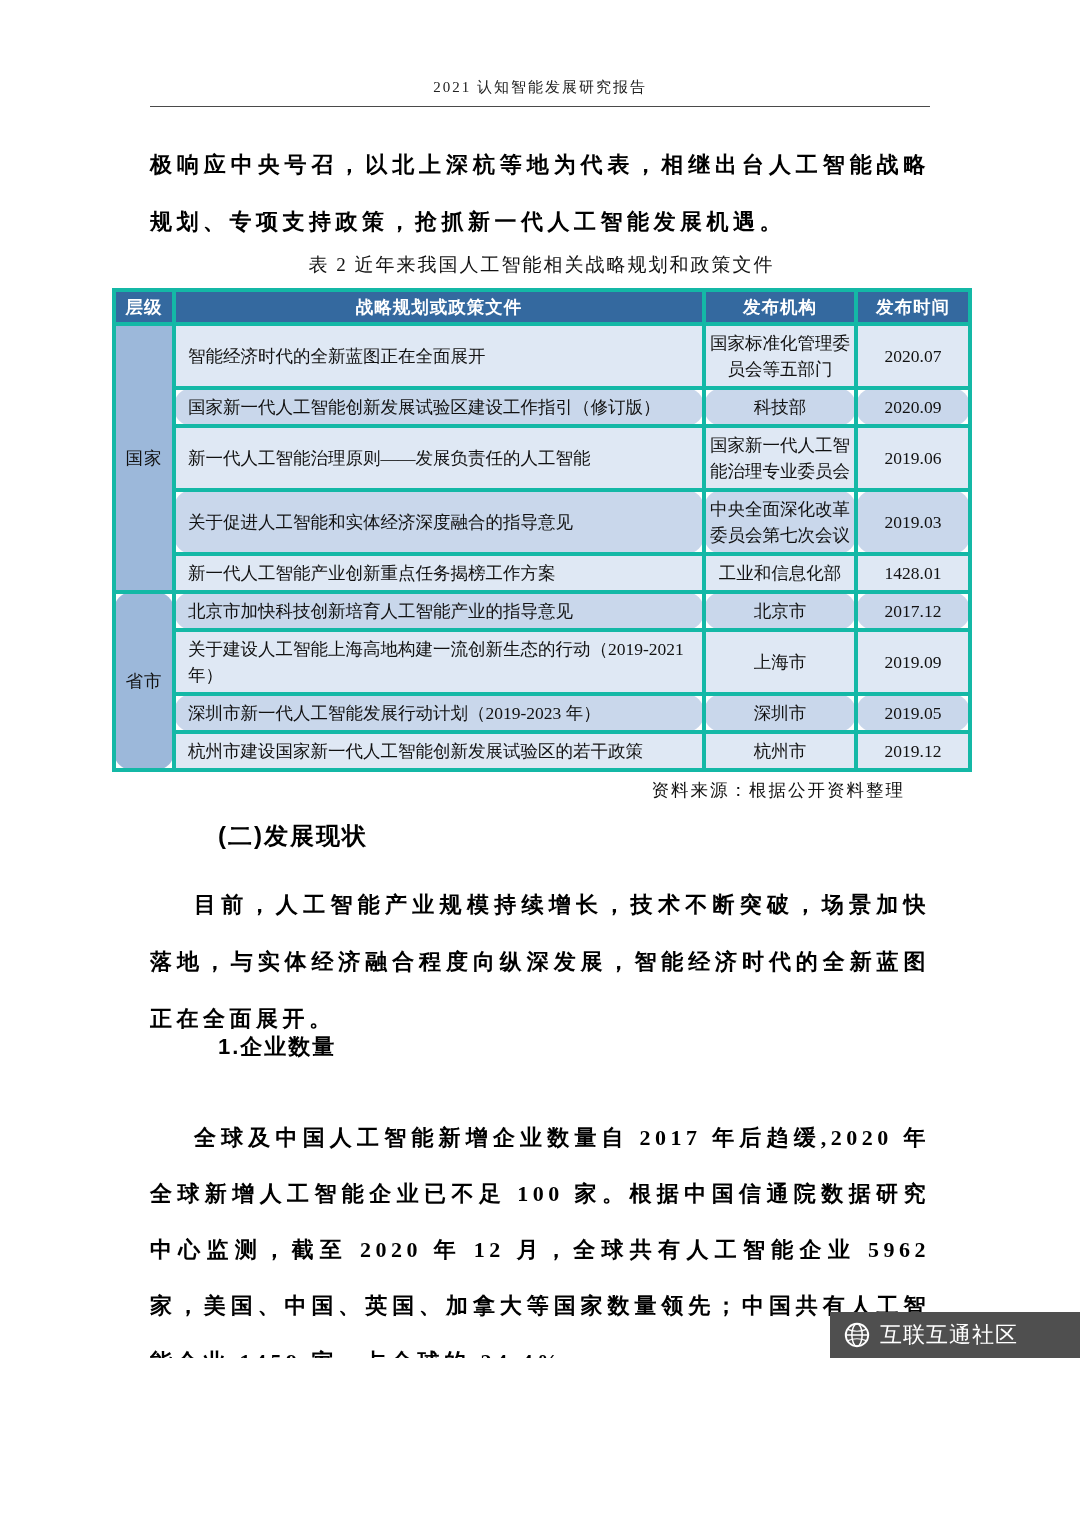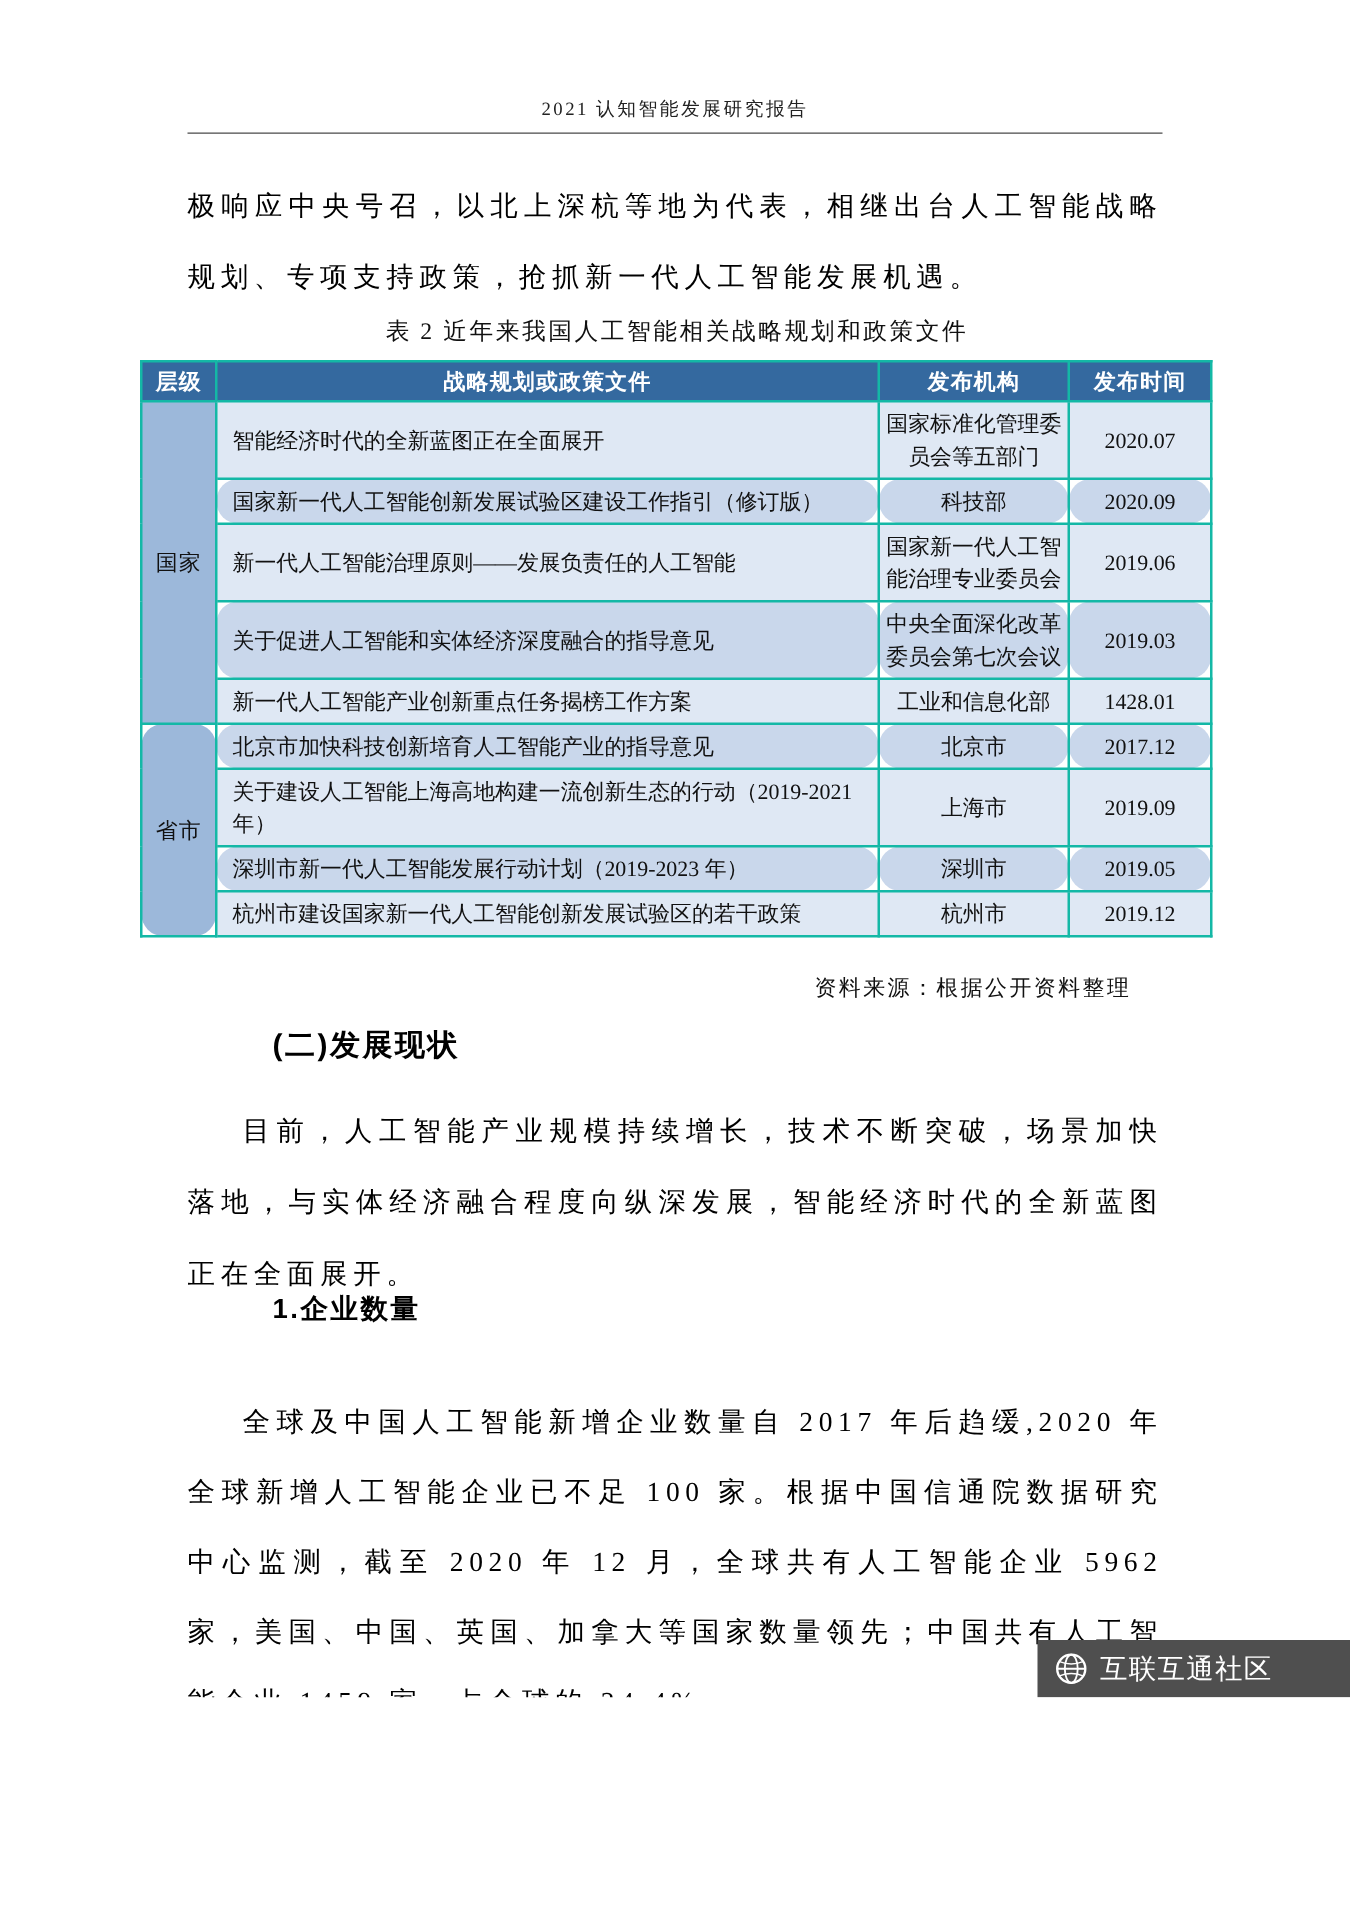--- a/index.html
+++ b/index.html
@@ -23,39 +23,39 @@
     color:var(--text-color);
   }
   .doc-header{
     position:absolute;top:78px;left:150px;width:780px;
     text-align:center;font-size:15px;letter-spacing:2px;color:#222;
     padding-bottom:9px;border-bottom:1px solid #4a4a4a;
   }
   .para{
     position:absolute;left:150px;width:780px;
     font-size:22px;line-height:57px;letter-spacing:4.5px;
-    text-align:justify;color:#000;
+    text-align:justify;color:#000;font-weight:bold;
   }
   .para.indent{text-indent:2em;}
   .p-intro{top:136px;}
   .table-caption{
     position:absolute;top:252px;left:115px;width:853px;
     text-align:center;font-size:19px;letter-spacing:2px;color:#111;
   }
   .policy-table{
     position:absolute;top:288px;left:112px;width:856px;
     border-collapse:collapse;table-layout:fixed;
     font-size:17.5px;color:#111;
   }
   .policy-table col.c-level{width:60px;}
   .policy-table col.c-doc{width:530px;}
   .policy-table col.c-org{width:152px;}
   .policy-table col.c-date{width:114px;}
   .policy-table th,.policy-table td{
-    border:2px solid #14b8a6;
+    border:4px solid #14b8a6;
     padding:4px 8px;line-height:26px;vertical-align:middle;
   }
   .policy-table th{
     background:var(--table-header-bg);color:#ffffff;
     font-weight:700;font-size:17.5px;text-align:center;
     padding:3px 4px;line-height:24px;letter-spacing:1px;
   }
   .policy-table td.level{
     background:var(--level-col-bg);text-align:center;letter-spacing:1px;
   }

